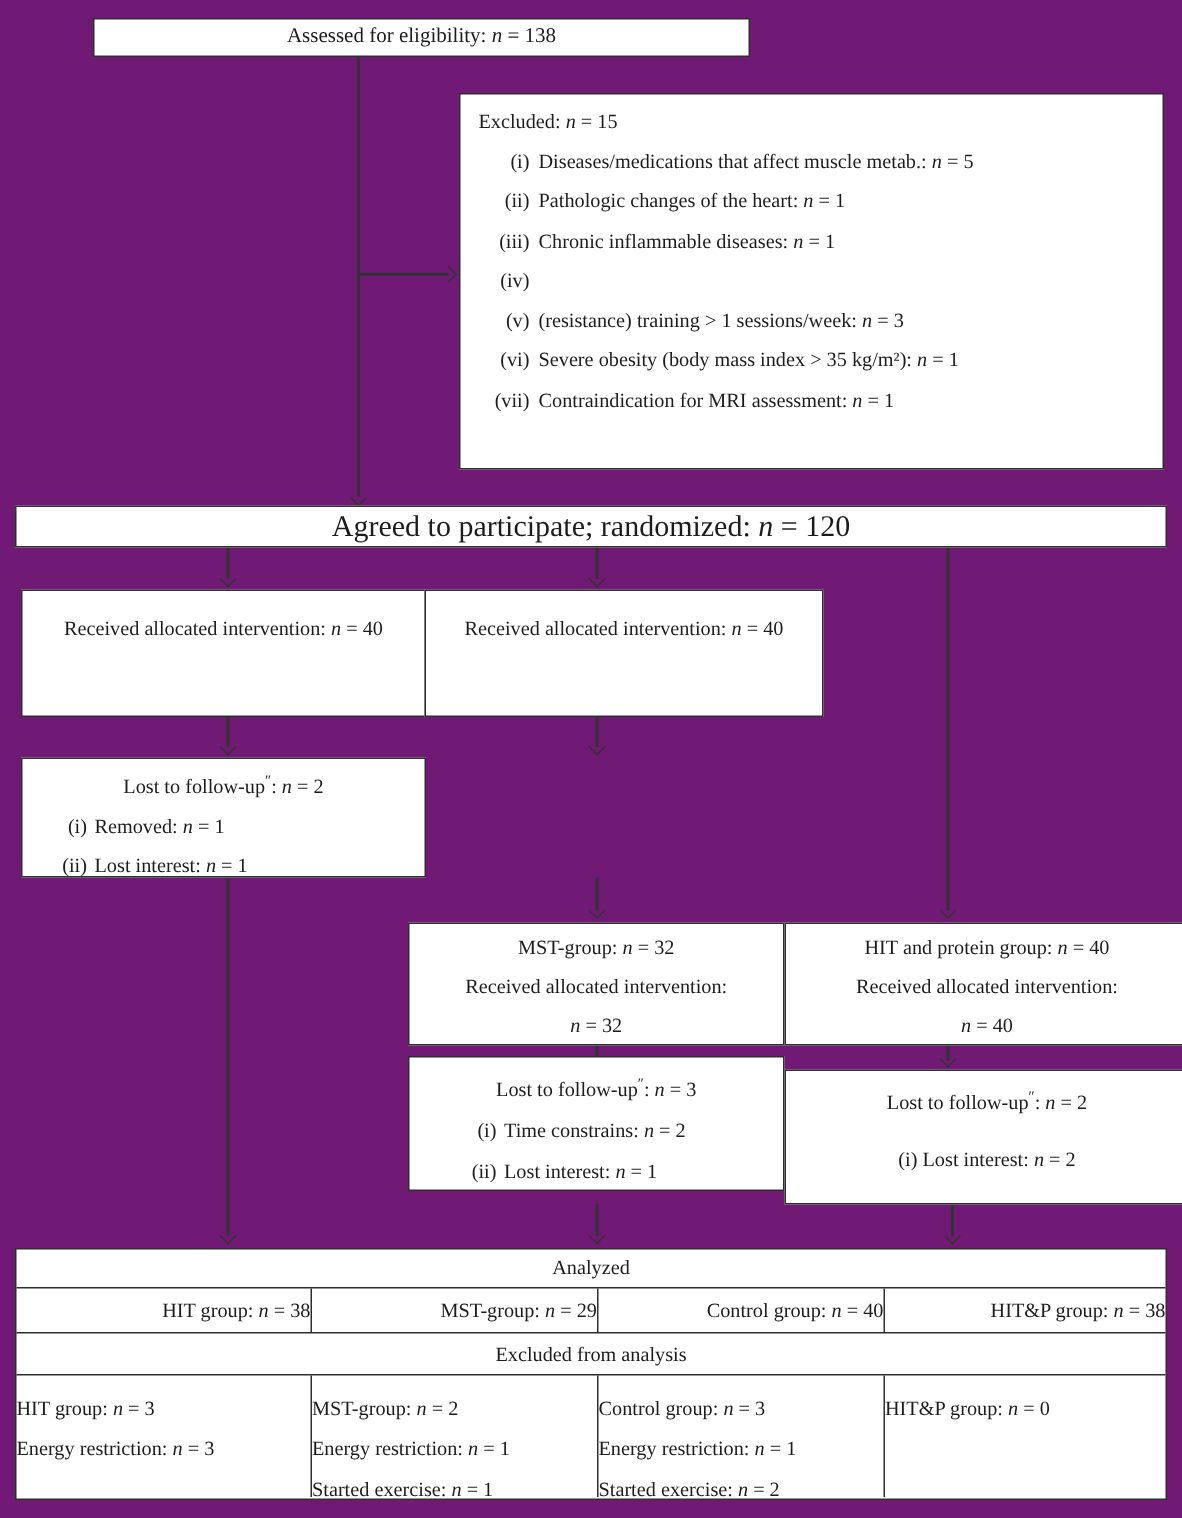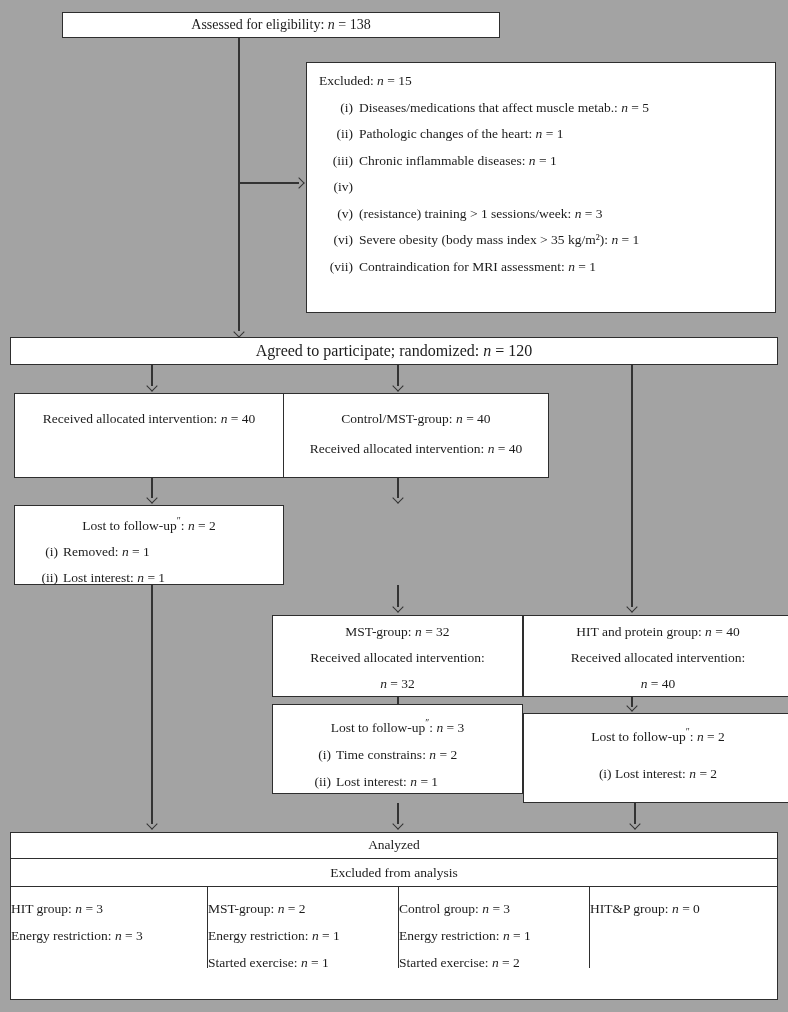--- a/index.html
+++ b/index.html
@@ -1,18 +1,18 @@
 <!DOCTYPE html>
 <html><head>
 <meta charset="utf-8">
 <style>
   html,body { margin:0; padding:0; background:#ffffff; }
   .stage {
     position:relative; width:788px; height:1012px; overflow:hidden;
-    background:#a3a3a3; color:#1c1c1c;
+    background:#701a75; color:#1c1c1c;
     font-family:"Liberation Serif","DejaVu Serif",serif;
     font-size:13.5px; line-height:26px;
   }
   .box {
     position:absolute; box-sizing:border-box; background:#fff;
     border:1.4px solid #2e2e2e;
   }
   .center { display:flex; align-items:center; justify-content:center; text-align:center; }
   .tcenter { text-align:center; }
   .vline { position:absolute; width:1.5px; background:#333; }
@@ -99,29 +99,28 @@
     <div class="lrow">
       <span class="lnum">(vi)</span>
       <span>Severe obesity (body mass index &gt; 35 kg/m²): <i>n</i> = 1</span>
     </div>
     <div class="lrow">
       <span class="lnum">(vii)</span>
       <span>Contraindication for MRI assessment: <i>n</i> = 1</span>
     </div>
   </div>
 
-  <div class="box center" style="left:10px;top:337px;width:768px;height:28px;font-size:16px;">
+  <div class="box center" style="left:10px;top:337px;width:768px;height:28px;font-size:20px;">
     <span>Agreed to participate; randomized: <i>n</i> = 120</span>
   </div>
 
   <div class="box tcenter" style="left:14px;top:393px;width:270px;height:85px;padding-top:10px;line-height:30px;">
     <div>Received allocated intervention: <i>n</i> = 40</div>
   </div>
   <div class="box tcenter" style="left:283px;top:393px;width:266px;height:85px;padding-top:10px;line-height:30px;">
-    <div>Control/MST-group: <i>n</i> = 40</div>
     <div>Received allocated intervention: <i>n</i> = 40</div>
   </div>
 
   <div class="box lost" style="left:14px;top:505px;width:270px;height:80px;padding:2px 0 0 15px;">
     <div class="tcenter" style="margin-left:-15px;">Lost to follow-up<sup>″</sup>: <i>n</i> = 2</div>
     <div class="lrow">
       <span class="lnum">(i)</span>
       <span>Removed: <i>n</i> = 1</span>
     </div>
     <div class="lrow">
@@ -154,20 +153,34 @@
   </div>
   <div class="box tcenter" style="left:523px;top:713px;width:270px;height:90px;padding-top:4px;line-height:27px;">
     <div>Lost to follow-up<sup>″</sup>: <i>n</i> = 2</div>
     <div style="margin-top:10px;"><span>(i)</span> <span>Lost interest: <i>n</i> = 2</span></div>
   </div>
 
   <div class="atable" style="left:10px;top:832px;width:768px;height:168px;">
     <div class="arow ahead" style="height:26px;">
       <span>Analyzed</span>
     </div>
+    <div class="arow" style="height:30px;">
+      <div class="acell ahead" style="width:197px;">
+          <span>HIT group: <i>n</i> = 38</span>
+        </div>
+      <div class="acell ahead" style="width:191px;">
+          <span>MST-group: <i>n</i> = 29</span>
+        </div>
+      <div class="acell ahead" style="width:191px;">
+          <span>Control group: <i>n</i> = 40</span>
+        </div>
+      <div class="acell ahead" style="flex:1;">
+          <span>HIT&amp;P group: <i>n</i> = 38</span>
+        </div>
+    </div>
     <div class="arow ahead" style="height:28px;">
       <span>Excluded from analysis</span>
     </div>
     <div class="arow" style="height:81px;">
       <div class="acell" style="width:197px;padding-top:8px;line-height:27px;">
         <div>HIT group: <i>n</i> = 3</div>
         <div>Energy restriction: <i>n</i> = 3</div>
       </div>
       <div class="acell" style="width:191px;padding-top:8px;line-height:27px;">
         <div>MST-group: <i>n</i> = 2</div>

